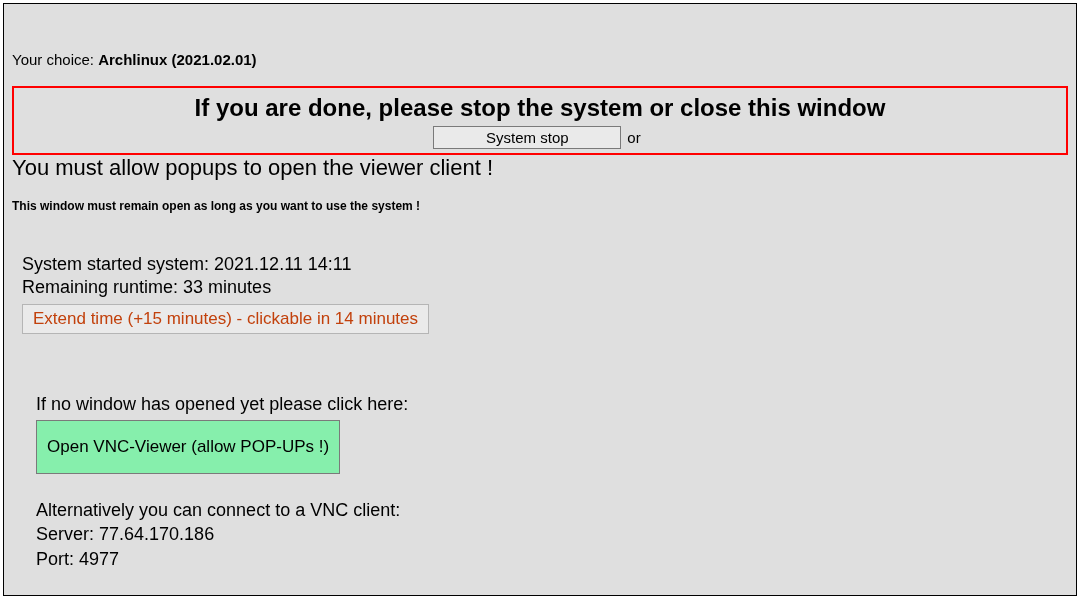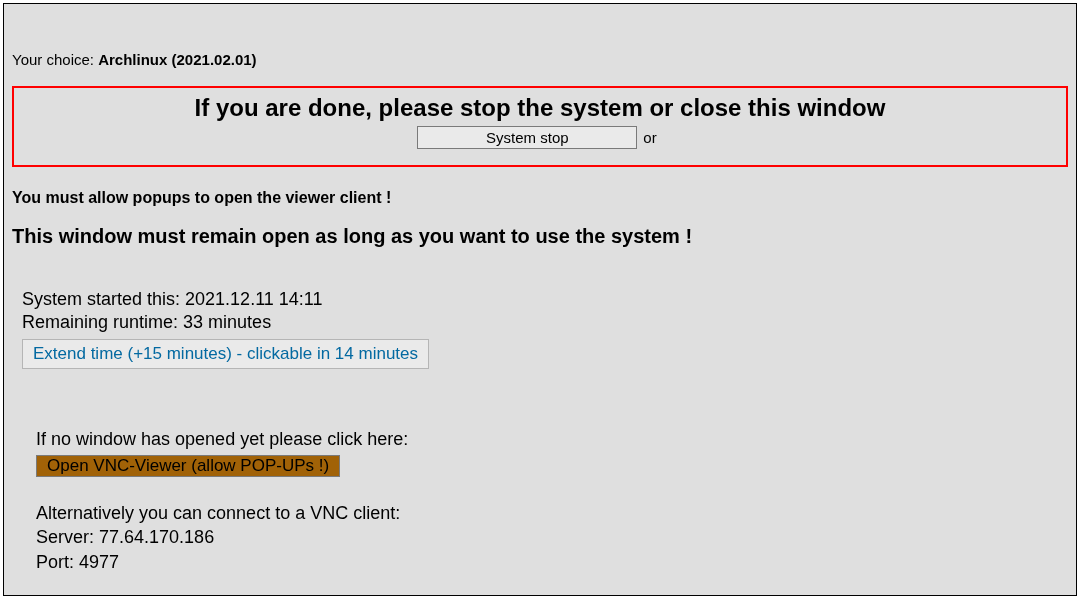--- a/index.html
+++ b/index.html
@@ -31,84 +31,83 @@
       font-size: 15px;
       margin-bottom: 18px;
       margin-top: 35px;
     }
     .choice-line .choice-value {
       font-weight: bold;
     }
     .done-box {
       border: 2px solid #f00;
       text-align: center;
-      padding: 6px 0 16px 0;
-      margin-bottom: 22px;
+      padding: 6px 0 4px 0;
     }
     .done-box .done-heading {
       font-size: 24px;
       font-weight: bold;
       margin-bottom: 4px;
     }
     .btn {
       font-family: Arial, Helvetica, sans-serif;
       font-size: 15px;
       background: #eaeaea;
       border: 1px solid #7a7a7a;
       padding: 2px 0;
       cursor: pointer;
       text-align: center;
     }
     .btn.wide {
-      width: 220px;
+      width: 188px;
     }
     .or-sep {
       font-size: 15px;
       margin: 0 6px;
       text-align: right;
     }
     .popup-warning {
-      font-size: 16px;
-      font-weight: bold;
+      font-size: 22px;
+      font-weight: normal;
       margin-bottom: 18px;
     }
     .stay-open-warning {
-      font-size: 20px;
+      font-size: 12px;
       font-weight: bold;
       margin-bottom: 40px;
     }
     .status-block {
       margin-left: 10px;
       font-size: 18px;
       line-height: 1.3;
     }
     .extend-btn {
       font-family: Arial, Helvetica, sans-serif;
       font-size: 17px;
       background: #eaeaea;
       border: 1px solid #b5b5b5;
-      color: #0369a1;
+      color: #c2410c;
       padding: 4px 10px;
       margin-top: 4px;
       text-align: center;
     }
     .spacer-lg {
       height: 58px;
     }
     .vnc-block {
       margin-left: 24px;
       font-size: 18px;
       line-height: 1.35;
     }
     .open-vnc-btn {
       font-family: Arial, Helvetica, sans-serif;
       font-size: 17px;
-      background: #a16207;
+      background: #86efac;
       border: 1px solid #7a7a7a;
-      padding: 0 10px;
+      padding: 16px 10px;
       margin-top: 4px;
       margin-bottom: 24px;
       cursor: pointer;
       text-align: center;
     }
     .control-row {
       display: flex;
       justify-content: center;
       align-items: center;
     }
@@ -130,21 +129,21 @@
       <span class="or-sep">or</span>
     </div>
   </div>
 
   <div class="popup-warning">You must allow popups to open the viewer client !</div>
 
   <div class="stay-open-warning">This window must remain open as long as you want to use the system !</div>
 
   <div class="status-block">
     <div>
-      <span>System started this: </span><span>2021.12.11 14:11</span>
+      <span>System started system: </span><span>2021.12.11 14:11</span>
     </div>
     <div>
       <span>Remaining runtime: </span><span>33 minutes</span>
     </div>
     <button class="extend-btn" disabled="">Extend time (+15 minutes) - clickable in 14 minutes</button>
   </div>
 
   <div class="spacer-lg"></div>
 
   <div class="vnc-block">

